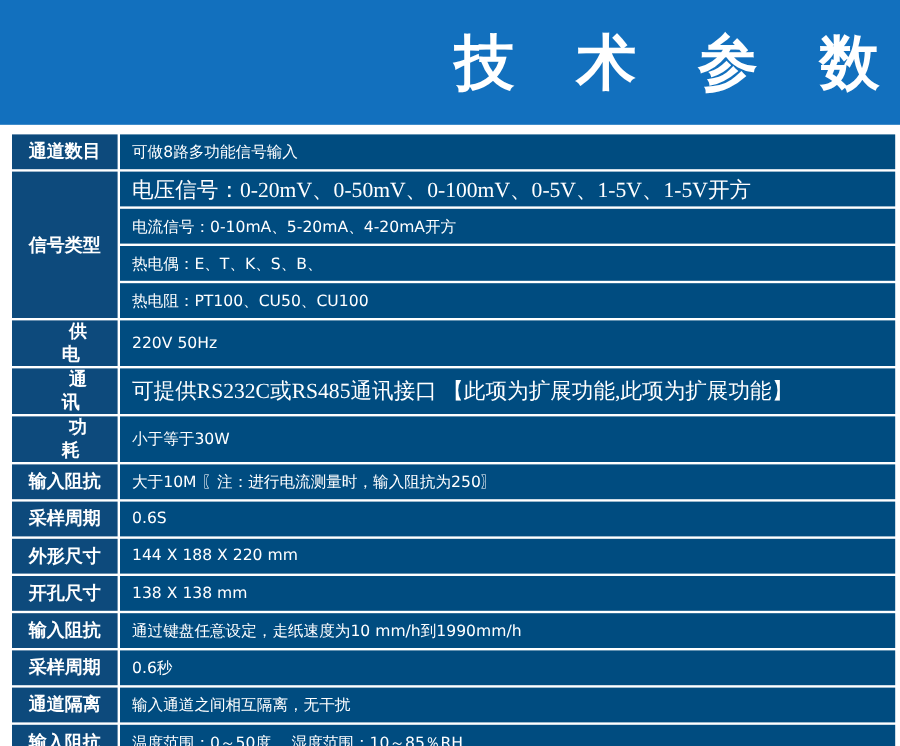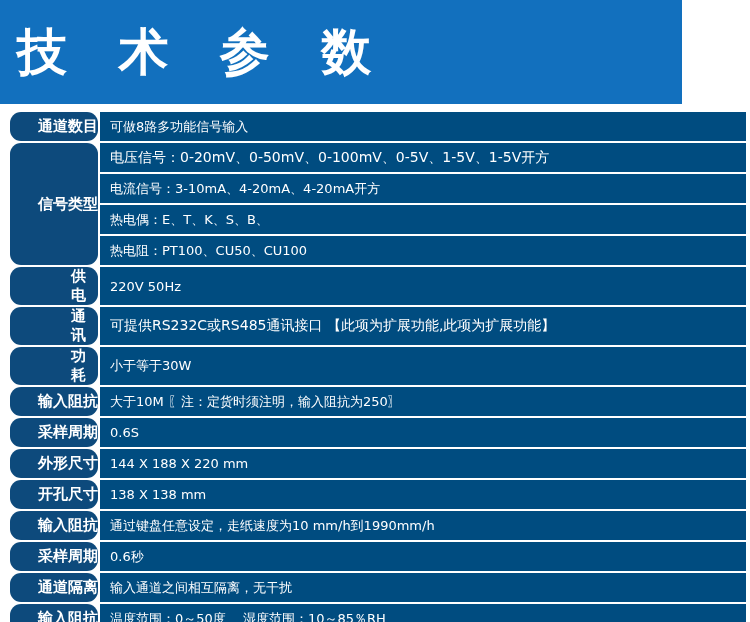--- a/index.html
+++ b/index.html
@@ -14,26 +14,26 @@
   .page {
     position: relative;
     width: 750px;
     height: 622px;
     background: #ffffff;
     overflow: hidden;
   }
 
   
   .banner {
-    width: 682px;
+    width: 750px;
     height: 104px;
     background: #1270be;
     display: flex;
     align-items: center;
-    justify-content: flex-start;
+    justify-content: flex-end;
   }
 
   .banner-title {
     color: #ffffff;
     font-size: 50px;
     font-weight: bold;
     letter-spacing: 17px;
     text-indent: 17px;
     line-height: 1;
     font-family: "DejaVu Sans", "Liberation Sans", sans-serif;
@@ -50,47 +50,47 @@
 
   .spec-table td {
     vertical-align: middle;
     color: #ffffff;
     padding: 0;
   }
 
   td.label-cell {
     width: 88px;
     background: #0d4a7c;
-    text-align: right;
+    text-align: center;
     font-size: 15px;
     font-weight: bold;
     height: 29px;
     font-family: "DejaVu Sans", "Liberation Sans", sans-serif;
-    border-radius: 11px;
   }
 
   td.label-cell.spaced {
     letter-spacing: 12px;
     text-indent: 12px;
     padding-left: 22px;
   }
 
   td.value-cell {
     background: #004c80;
     height: 29px;
     font-size: 13px;
     padding: 0 0 0 10px;
     font-family: "DejaVu Sans", "Liberation Sans", sans-serif;
     white-space: nowrap;
     overflow: hidden;
     margin-top: 32px;
   }
 
   td.value-cell.tight {
-    font-size: 14px;
+    font-size: 18px;
+    font-family: Liberation Serif, serif;
   }
 </style>
 </head>
 <body>
 
 <div class="page">
 
   <div class="banner">
     <div class="banner-title">技 术 参 数</div>
   </div>
@@ -99,21 +99,21 @@
     <tbody>
         <tr>
           <td class="label-cell">通道数目</td>
           <td class="value-cell">可做8路多功能信号输入</td>
         </tr>
         <tr>
           <td class="label-cell" rowspan="4">信号类型</td>
           <td class="value-cell tight">电压信号：0-20mV、0-50mV、0-100mV、0-5V、1-5V、1-5V开方</td>
         </tr>
         <tr>
-          <td class="value-cell">电流信号：3-10mA、4-20mA、4-20mA开方</td>
+          <td class="value-cell">电流信号：0-10mA、5-20mA、4-20mA开方</td>
         </tr>
         <tr>
           <td class="value-cell">热电偶：E、T、K、S、B、</td>
         </tr>
         <tr>
           <td class="value-cell">热电阻：PT100、CU50、CU100</td>
         </tr>
         <tr>
           <td class="label-cell spaced">供 电</td>
           <td class="value-cell">220V  50Hz</td>
@@ -121,21 +121,21 @@
         <tr>
           <td class="label-cell spaced">通 讯</td>
           <td class="value-cell tight">可提供RS232C或RS485通讯接口 【此项为扩展功能,此项为扩展功能】</td>
         </tr>
         <tr>
           <td class="label-cell spaced">功 耗</td>
           <td class="value-cell">小于等于30W</td>
         </tr>
         <tr>
           <td class="label-cell">输入阻抗</td>
-          <td class="value-cell">大于10M 〖注：定货时须注明，输入阻抗为250〗</td>
+          <td class="value-cell">大于10M 〖注：进行电流测量时，输入阻抗为250〗</td>
         </tr>
         <tr>
           <td class="label-cell">采样周期</td>
           <td class="value-cell">0.6S</td>
         </tr>
         <tr>
           <td class="label-cell">外形尺寸</td>
           <td class="value-cell">144 X 188 X 220 mm</td>
         </tr>
         <tr>

